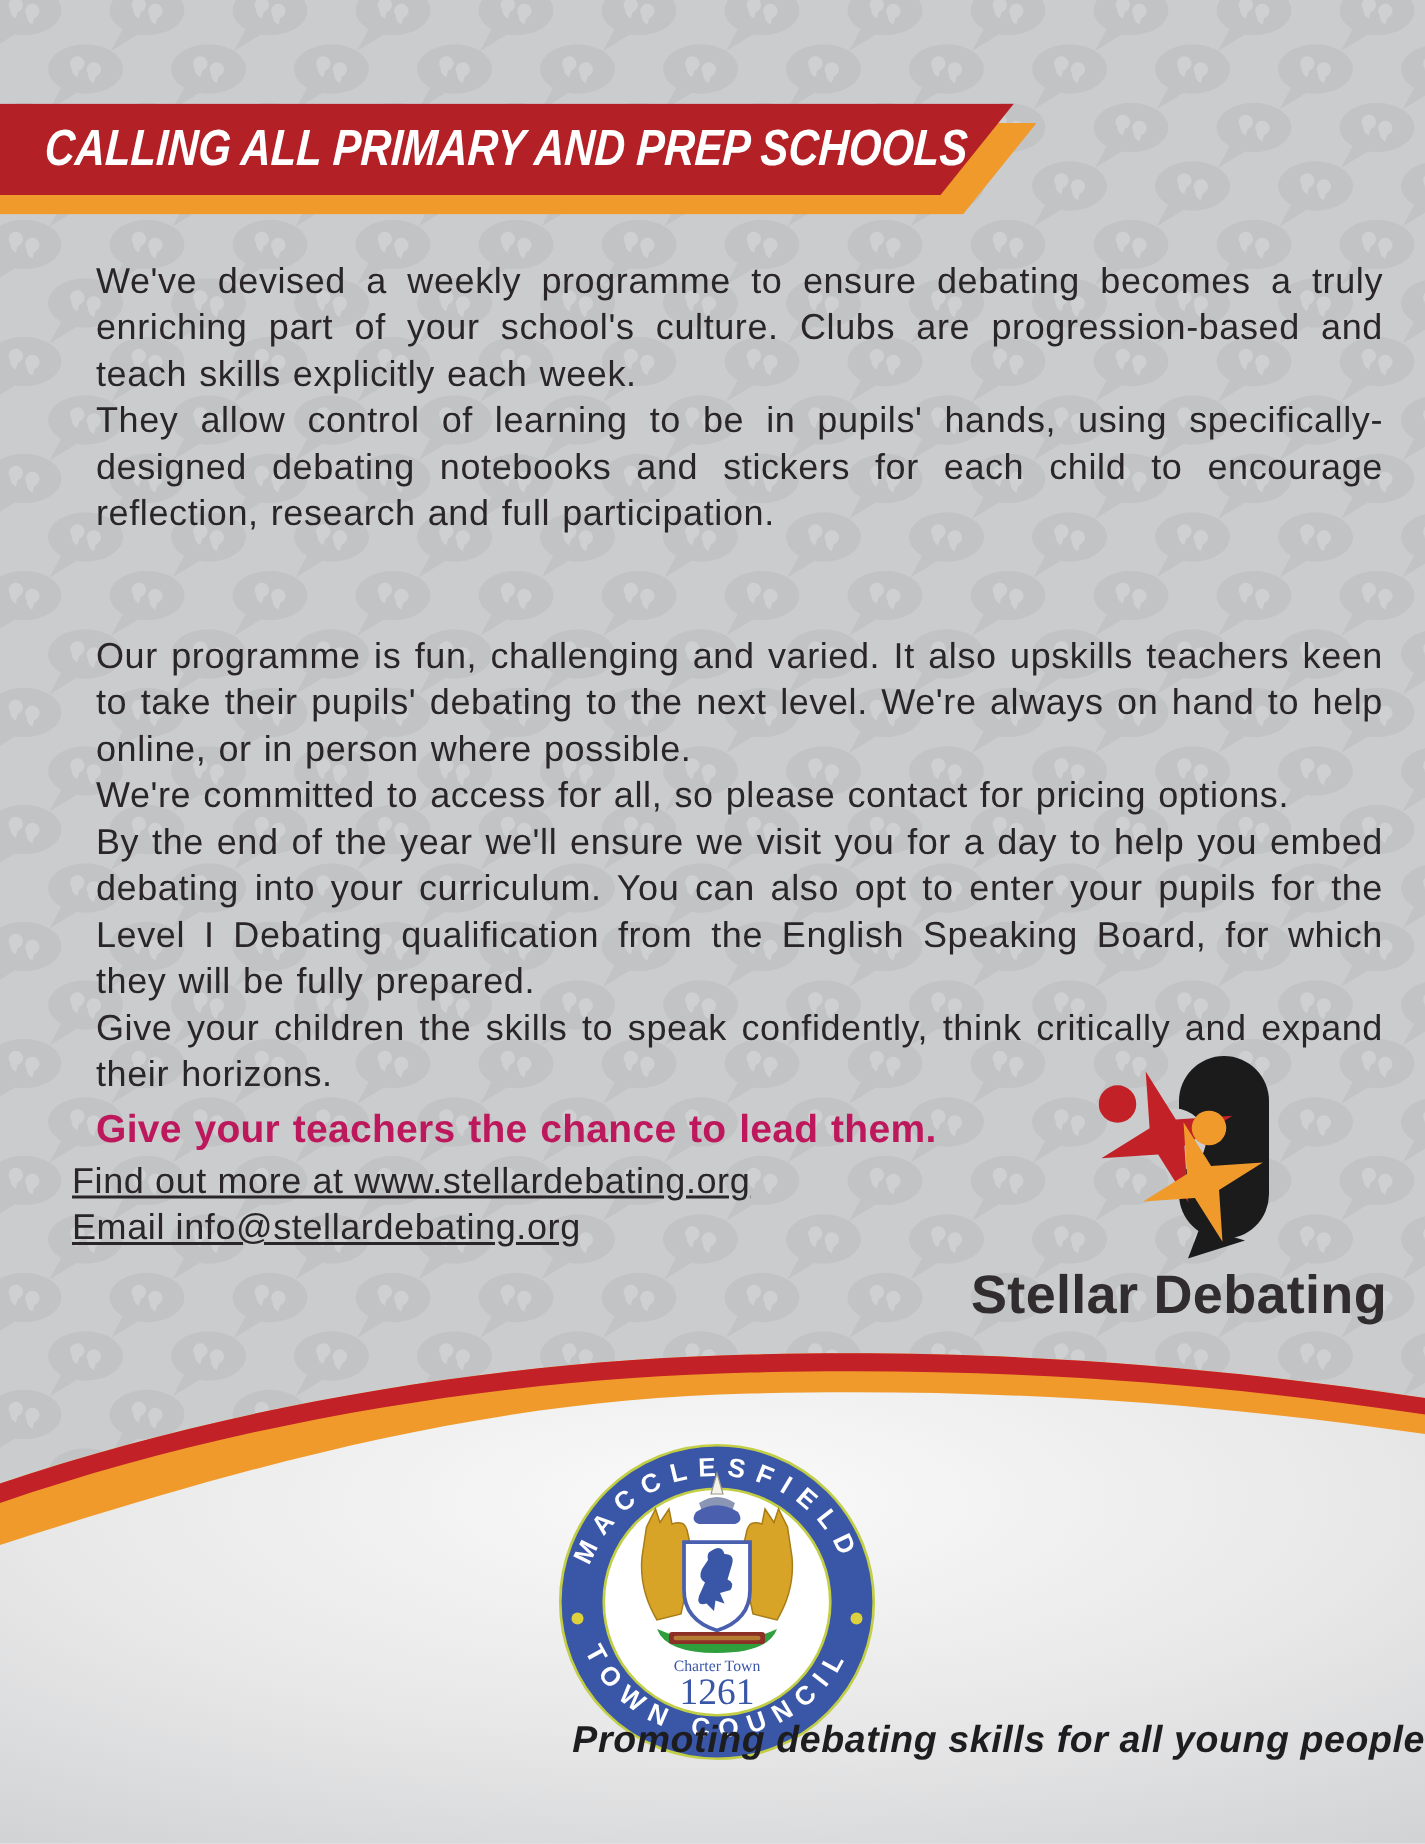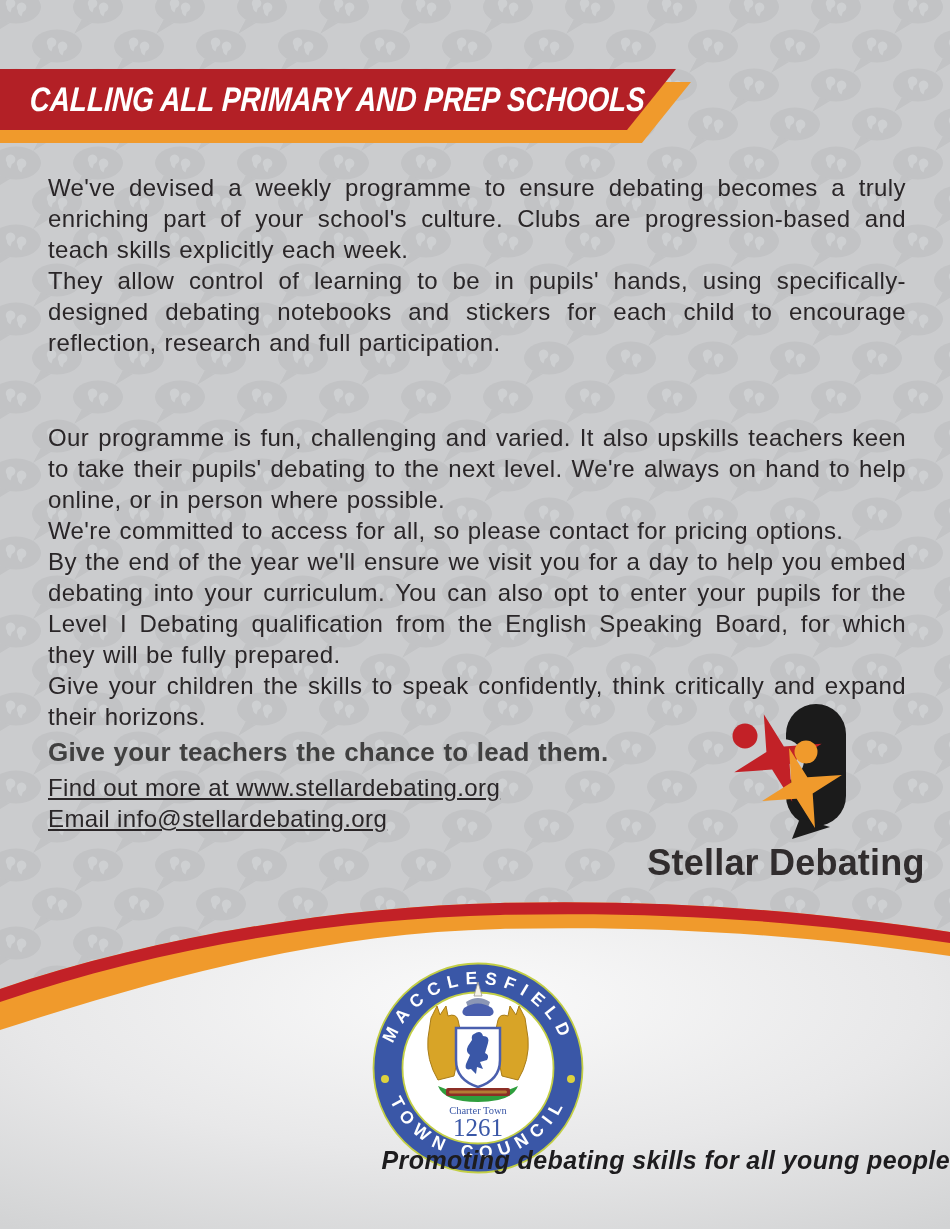--- a/index.html
+++ b/index.html
@@ -22,29 +22,29 @@
     clip-path:polygon(0 0, 100% 0, 92.75% 100%, 0 100%);
   }
   .banner-red .title{
     display:inline-block; margin-left:30px; line-height:61px;
     color:#ffffff; font-size:34px; font-weight:bold; font-style:italic;
     letter-spacing:0px; white-space:nowrap;
     transform:scaleX(.82) skewX(-4deg); transform-origin:left center;
   }
   
   .body-copy{
-    position:absolute; left:48px; top:172px; width:858px; z-index:2;
+    position:absolute; left:64px; top:172px; width:858px; z-index:2;
     font-size:24px; line-height:31px; letter-spacing:.4px; word-spacing:1px;
     text-align:justify;
   }
   .body-copy p{margin:0;}
   .body-copy p.gap{margin-top:64px;}
   .cta{
     font-weight:bold; font-size:26px; line-height:36px; text-align:left;
-    letter-spacing:.2px; margin-top:2px !important; color:#404040;
+    letter-spacing:.2px; margin-top:2px !important; color:#be185d;
   }
   .contact{
     position:absolute; left:48px; top:772px; z-index:2;
     font-size:24px; line-height:31px; letter-spacing:.4px;text-decoration:underline;
   }
   
   .logo-block{position:absolute; left:640px; top:700px; width:292px; z-index:2; text-align:center;}
   .logo-block svg{display:block; margin:0 auto;}
   .logo-name{
     margin-top:2px; font-size:36px; font-weight:bold; color:#312d2e; letter-spacing:.2px;

